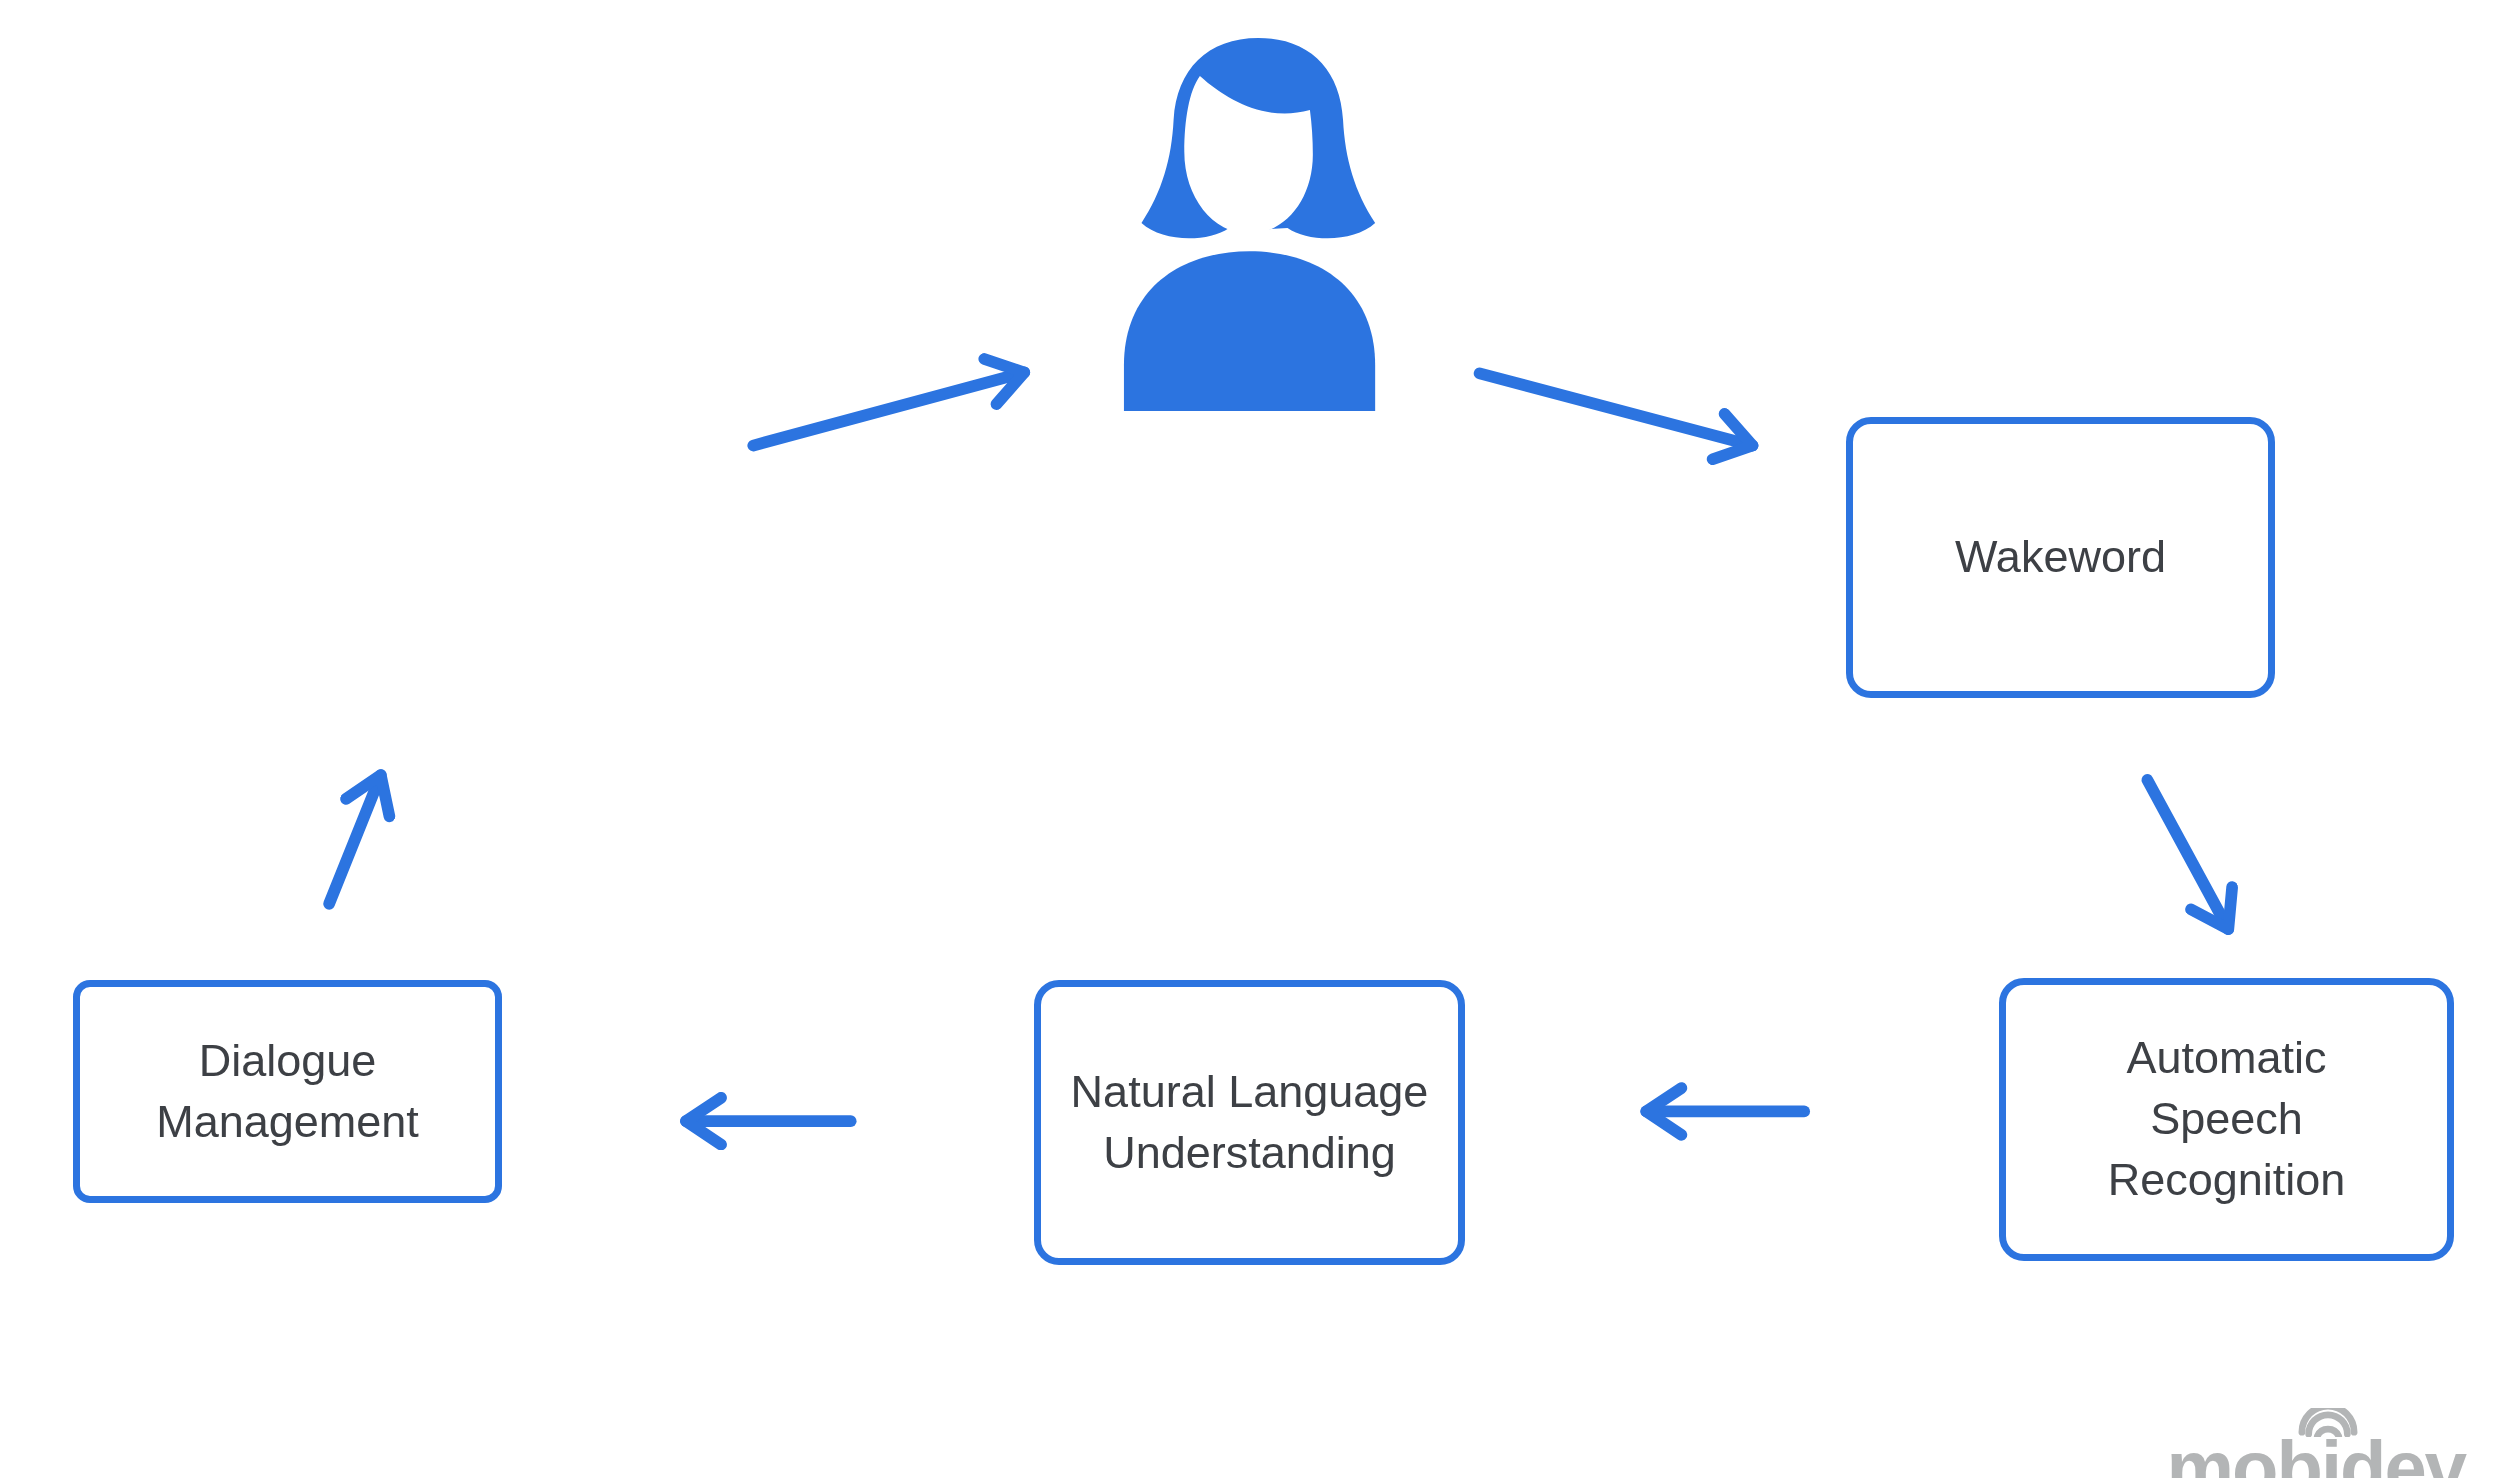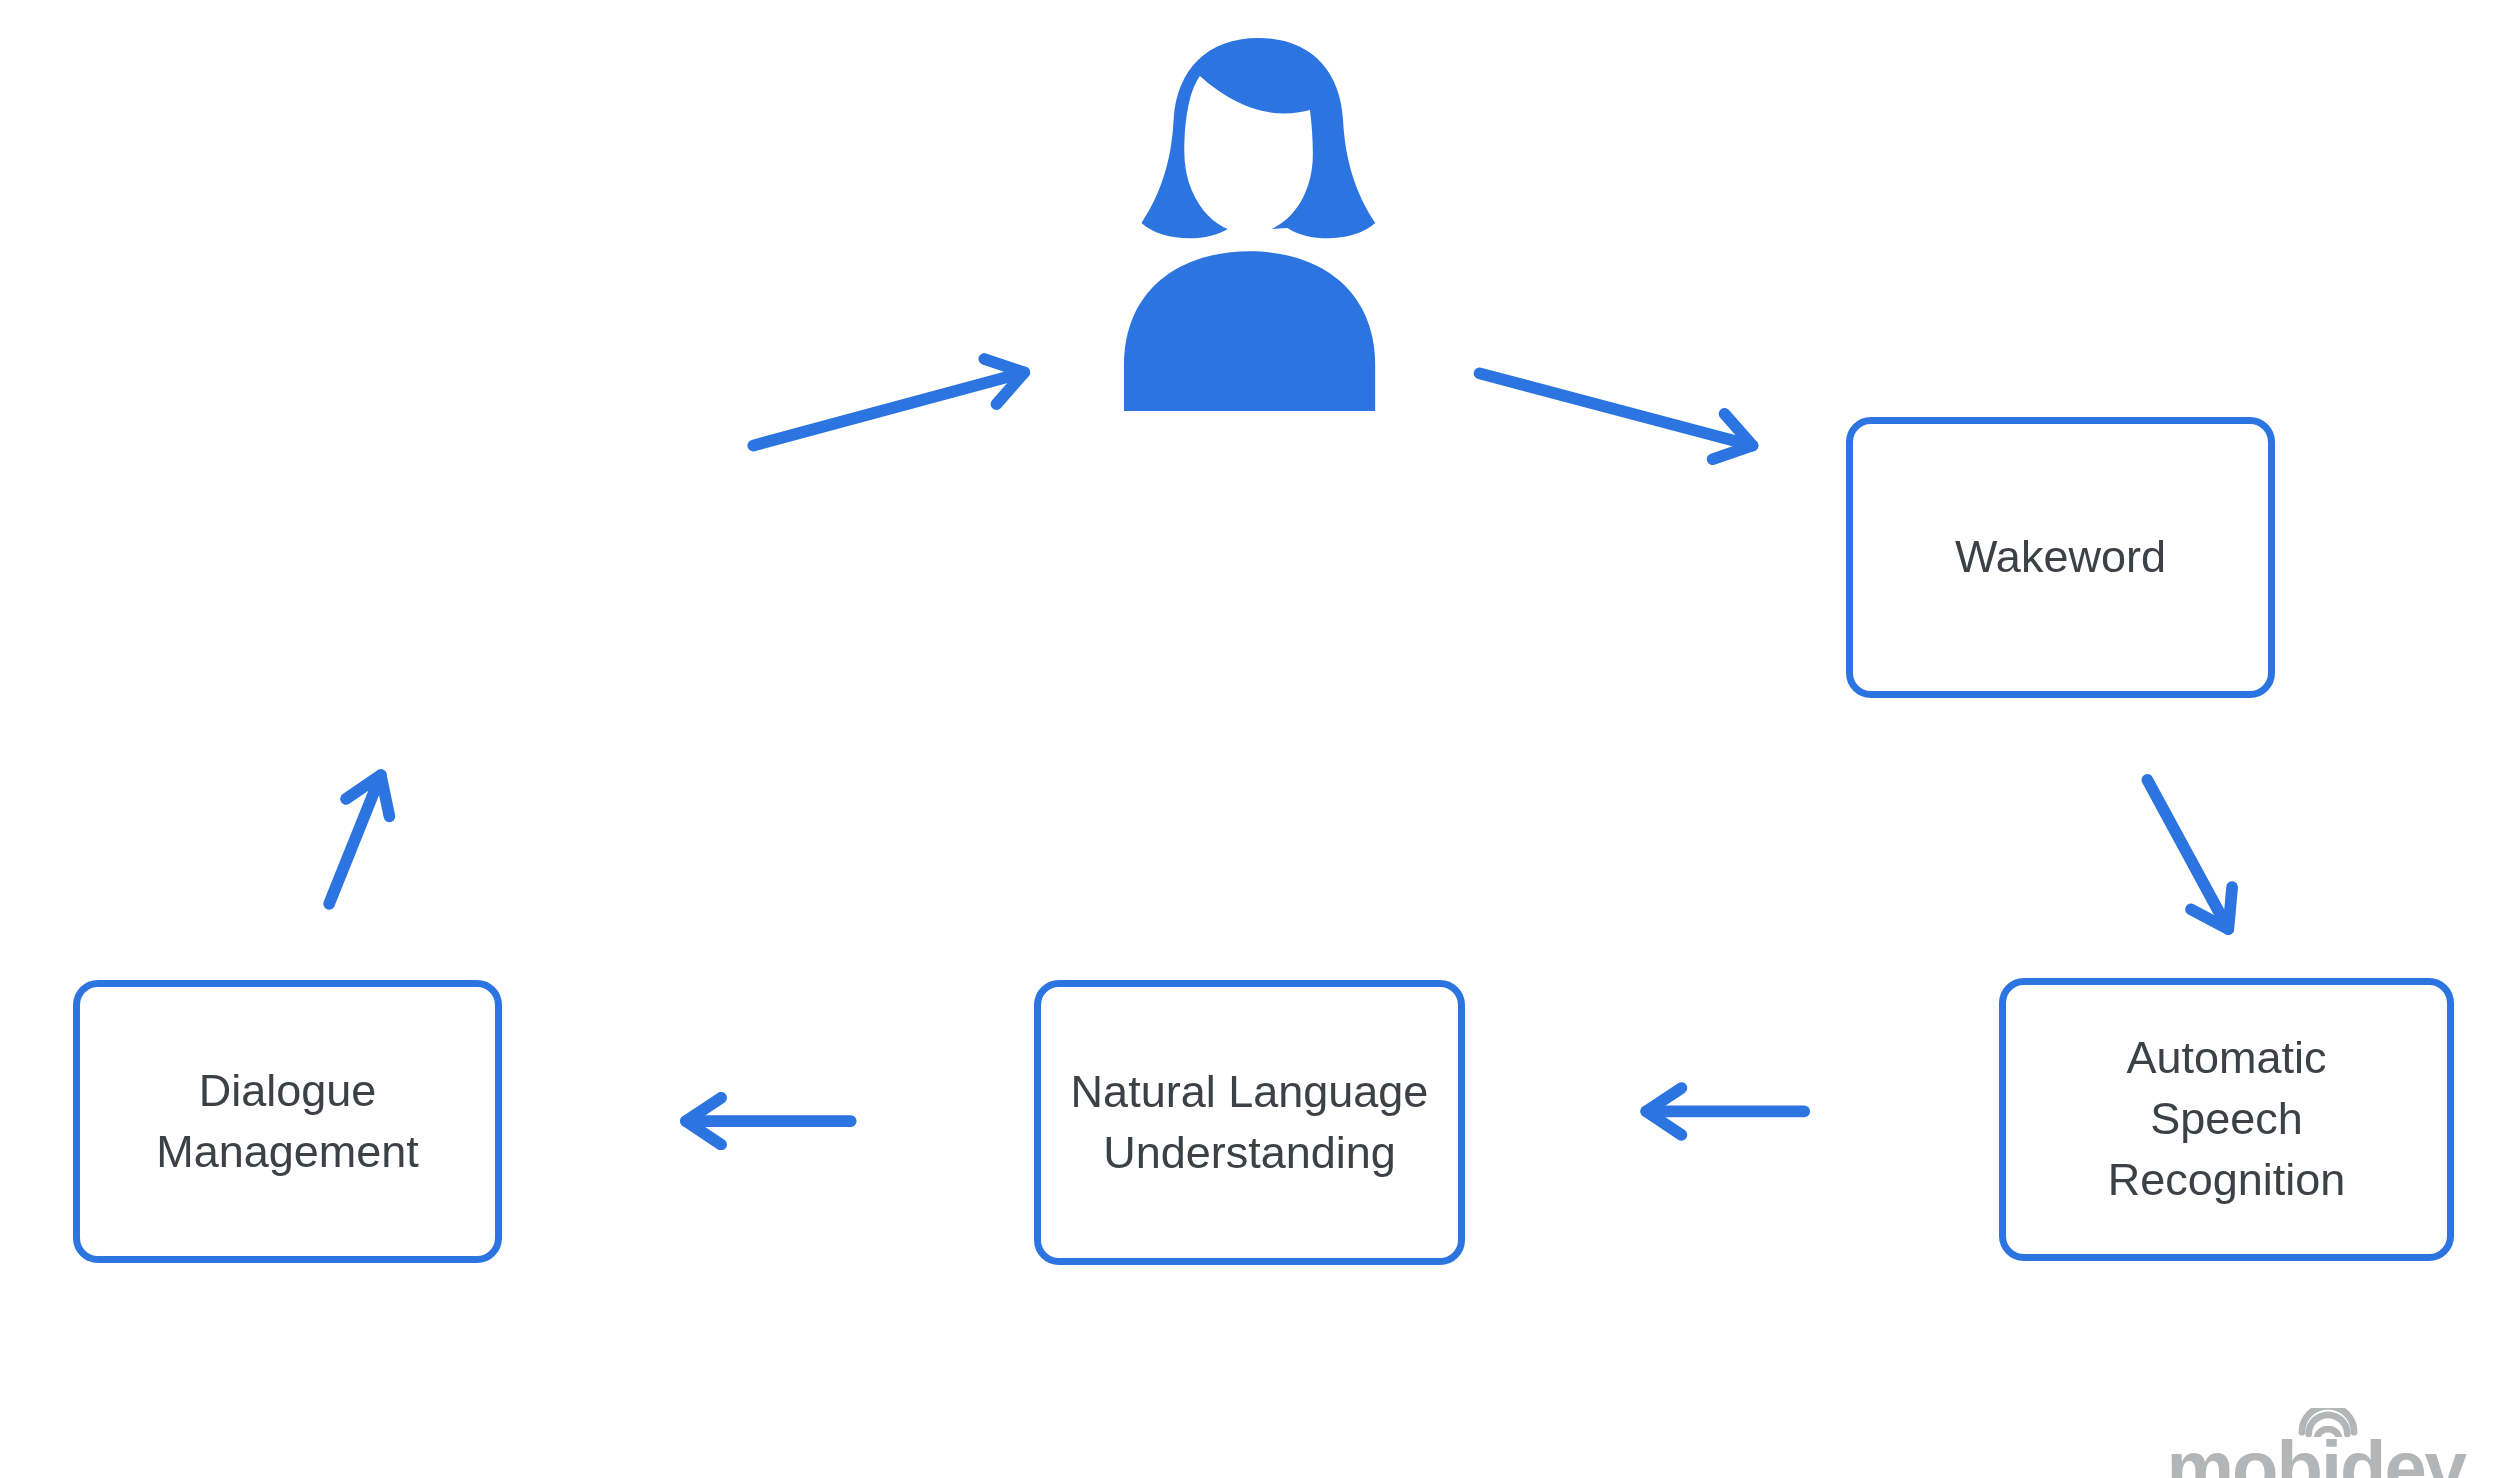--- a/index.html
+++ b/index.html
@@ -31,21 +31,21 @@
     text-align: center;
     color: var(--text);
     font-size: 45px;
     line-height: 1.35;
     padding: 0 29px;
   }
   .node-tts      { left: 224px;  top: 416px;  width: 424px; height: 283px; }
   .node-wakeword { left: 1846px; top: 417px;  width: 429px; height: 281px; }
   .node-asr      { left: 1999px; top: 978px; width: 455px; height: 283px; padding: 0 68px; }
   .node-nlu      { left: 1034px; top: 980px; width: 431px; height: 285px; }
-  .node-dm       { left: 73px;   top: 980px; width: 429px; height: 283px; }
+  .node-dm       { left: 73px;   top: 980px; width: 429px; height: 223px; border-radius: 17px; }
 
   
   #person {
     position: absolute;
     left: 1122px; top: 34px;
     width: 259px; height: 380px;
   }
   #person .fill-accent { fill: var(--accent); }
   #person .fill-bg { fill: var(--bg); }
 

